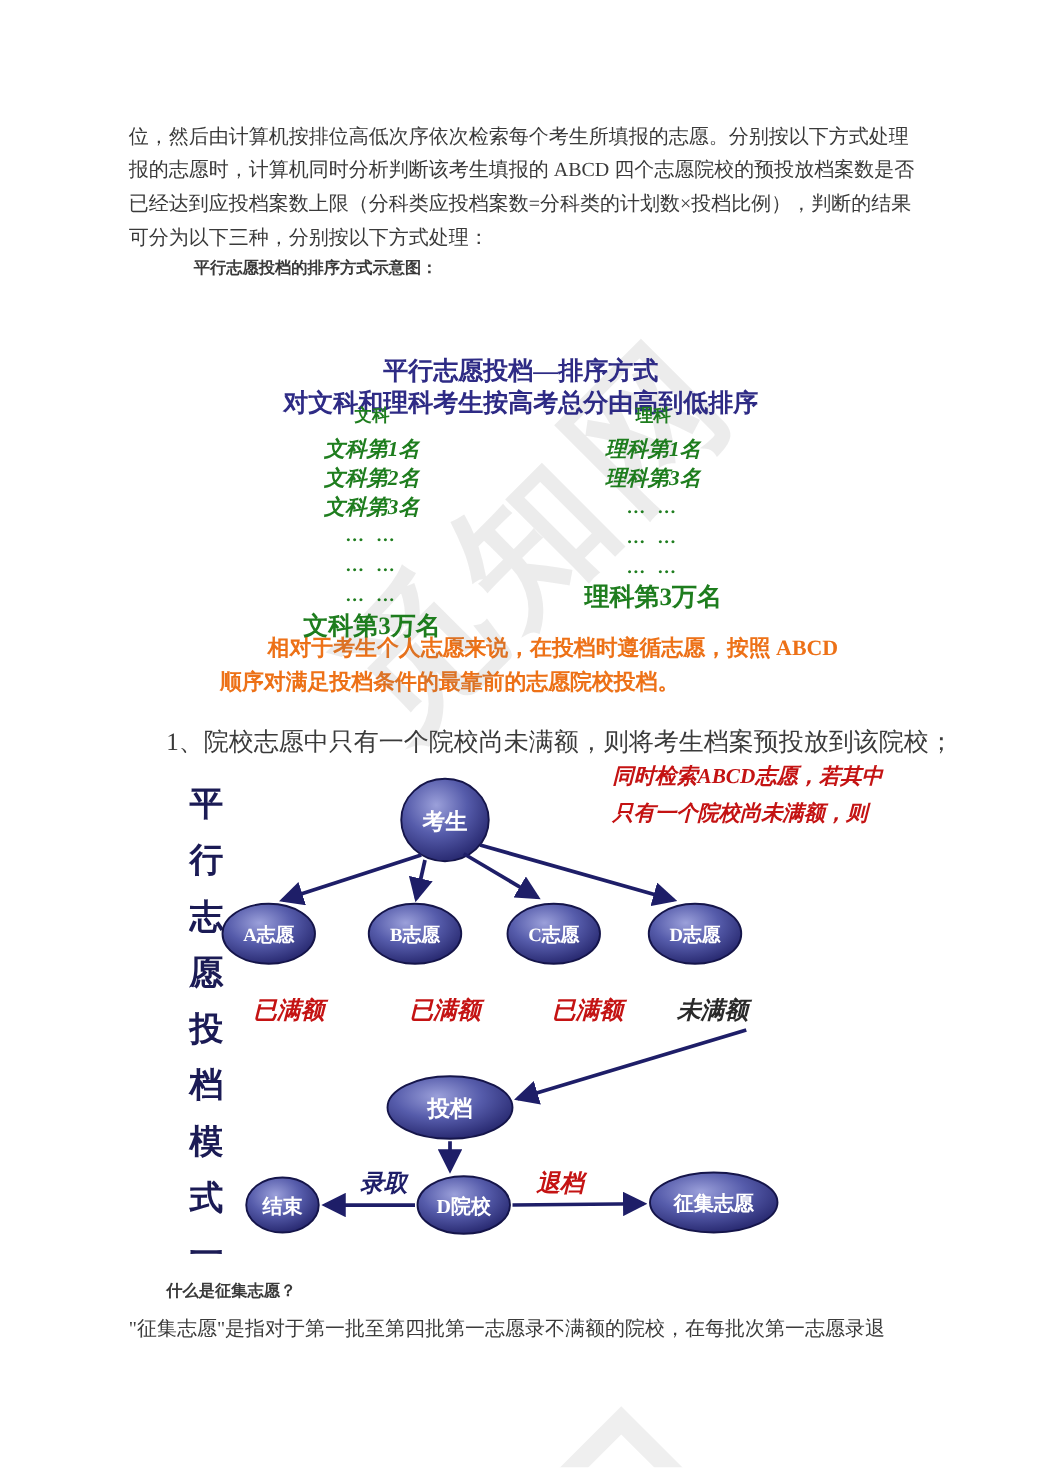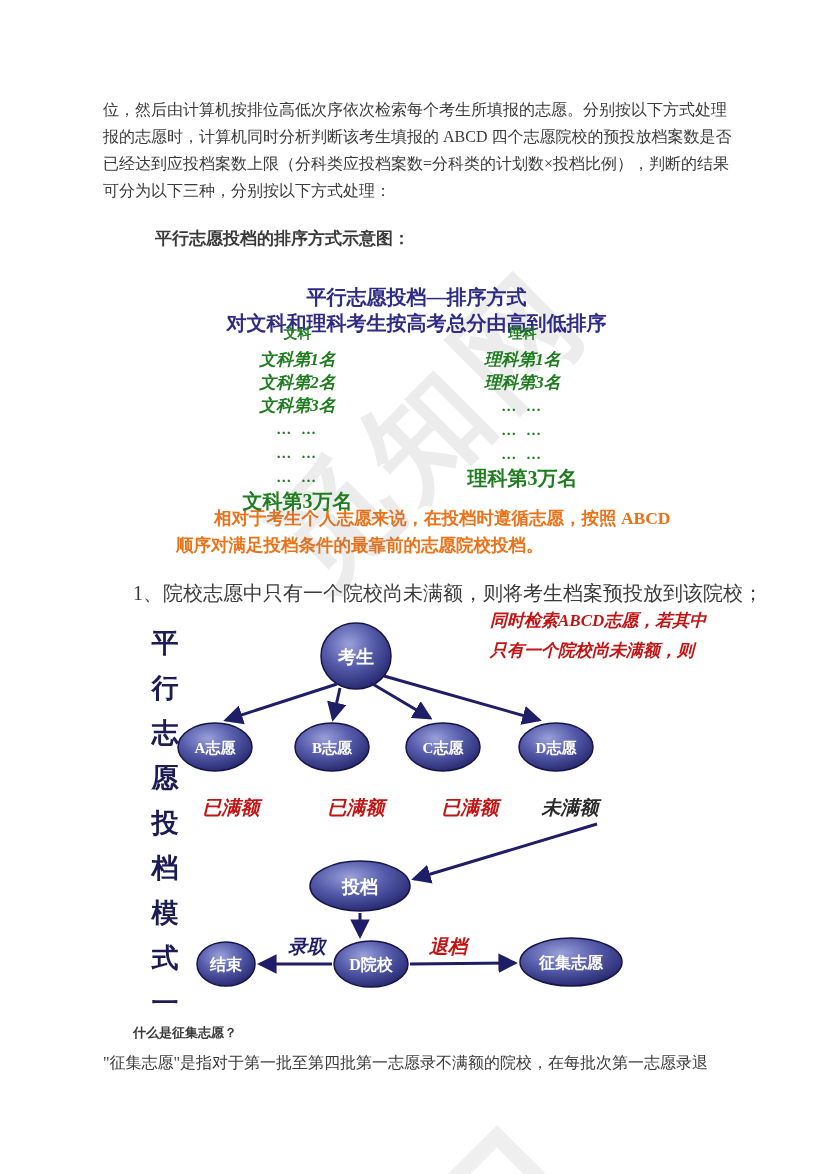--- a/index.html
+++ b/index.html
@@ -19,21 +19,21 @@
     color:rgba(120,120,120,0.14); white-space:nowrap;
   }
   .wm-diamond {
     position:absolute; left:497px; top:1231px; z-index:1;
     width:150px; height:150px;
     border:16px solid rgba(120,120,120,0.12);
     transform:translate(-50%,-50%) rotate(45deg);
   }
   
   .intro-line { position:absolute; left:103px; white-space:nowrap; font-size:16px; line-height:27px; }
-  .intro-sub { position:absolute; left:155px; font-size:17px; font-weight:bold; white-space:nowrap;margin-top:22px; }
+  .intro-sub { position:absolute; left:155px; font-size:13px; font-weight:bold; white-space:nowrap; }
   
   .sort-title { position:absolute; left:103px; width:627px; text-align:center;
     font-weight:bold; font-size:20px; line-height:26px; color:#2e2b85; white-space:nowrap;margin-top:32px; }
   .col { position:absolute; width:235px; text-align:center; color:#1e7d1e; font-weight:bold; }
   .col .hdr { font-size:14px; line-height:27px; margin-bottom:1px; }
   .col .row { font-size:17px; line-height:23px;font-style:italic; }
   .col .dots { font-size:15px; line-height:24px; letter-spacing:3px; }
   .col .last { font-size:20px; line-height:23px; margin-top:1px; }
   .sort-note { position:absolute; left:176px; top:505px; color:#ed7117; font-weight:bold;
     font-size:17.5px; line-height:27px; white-space:nowrap; }

